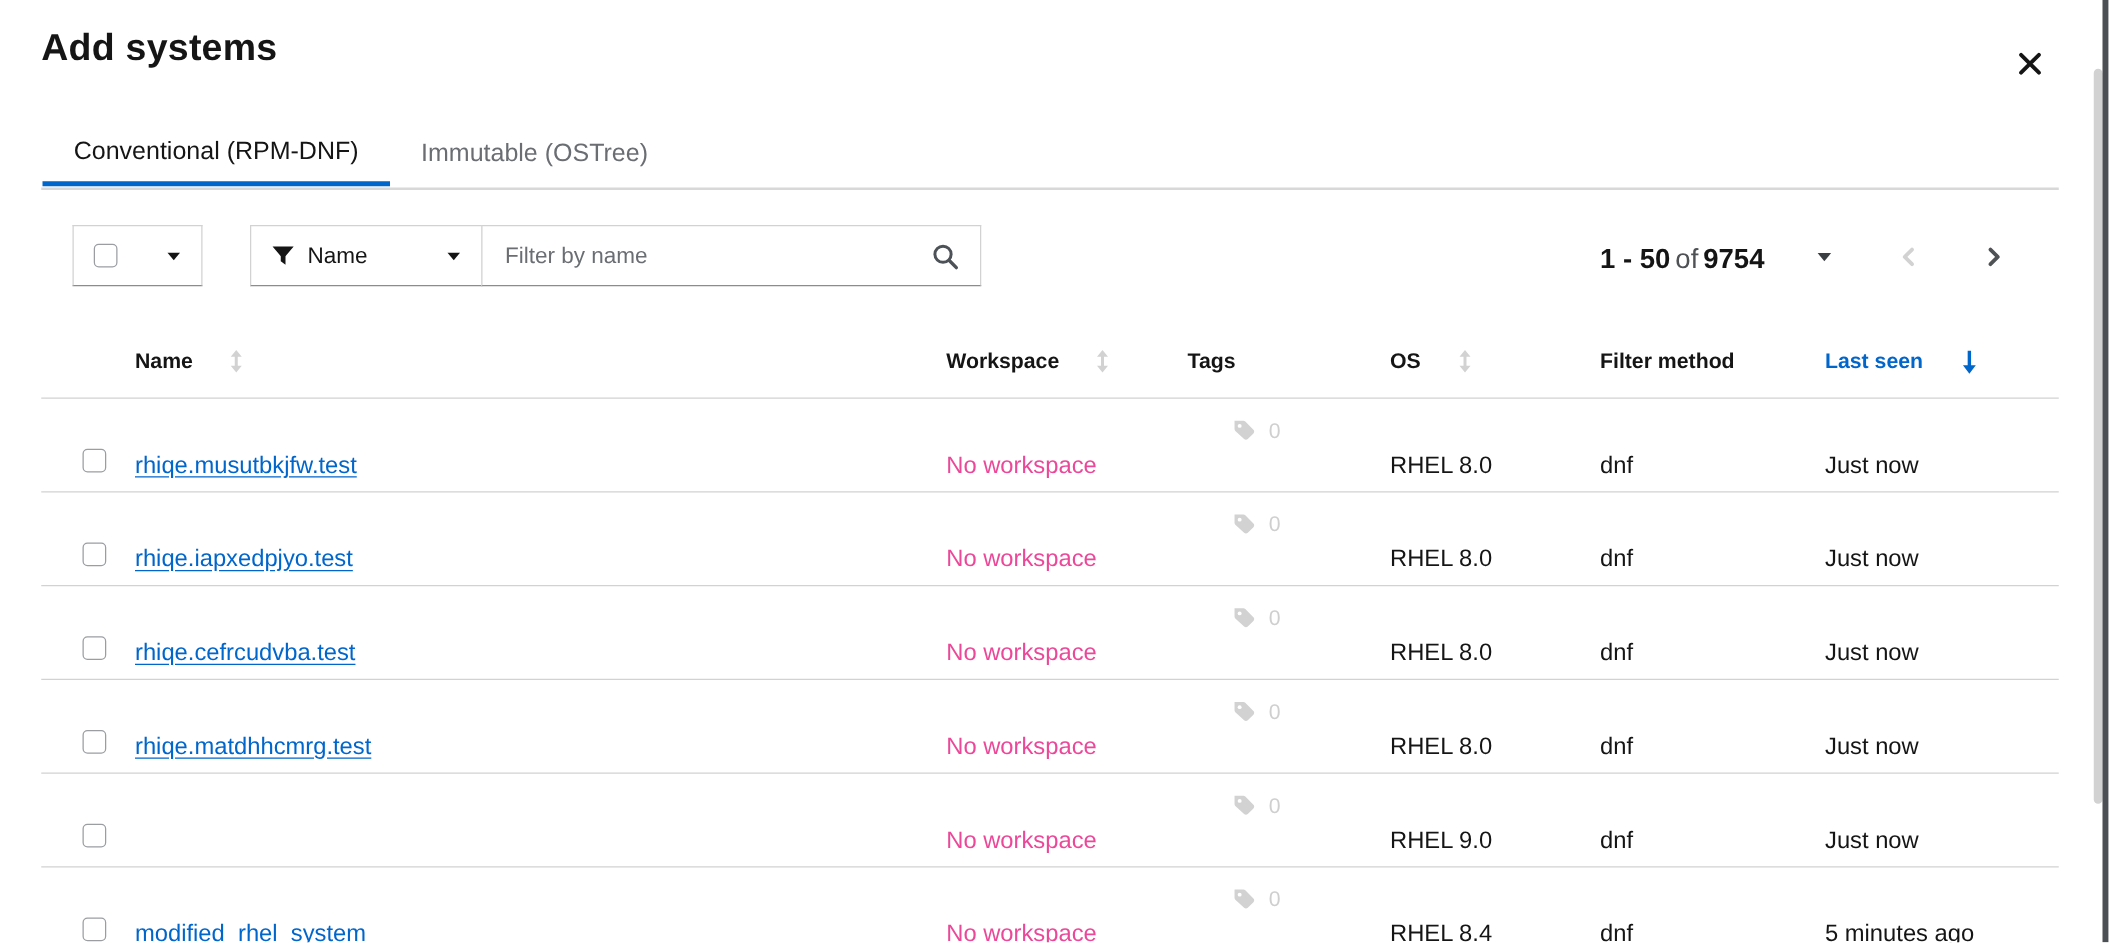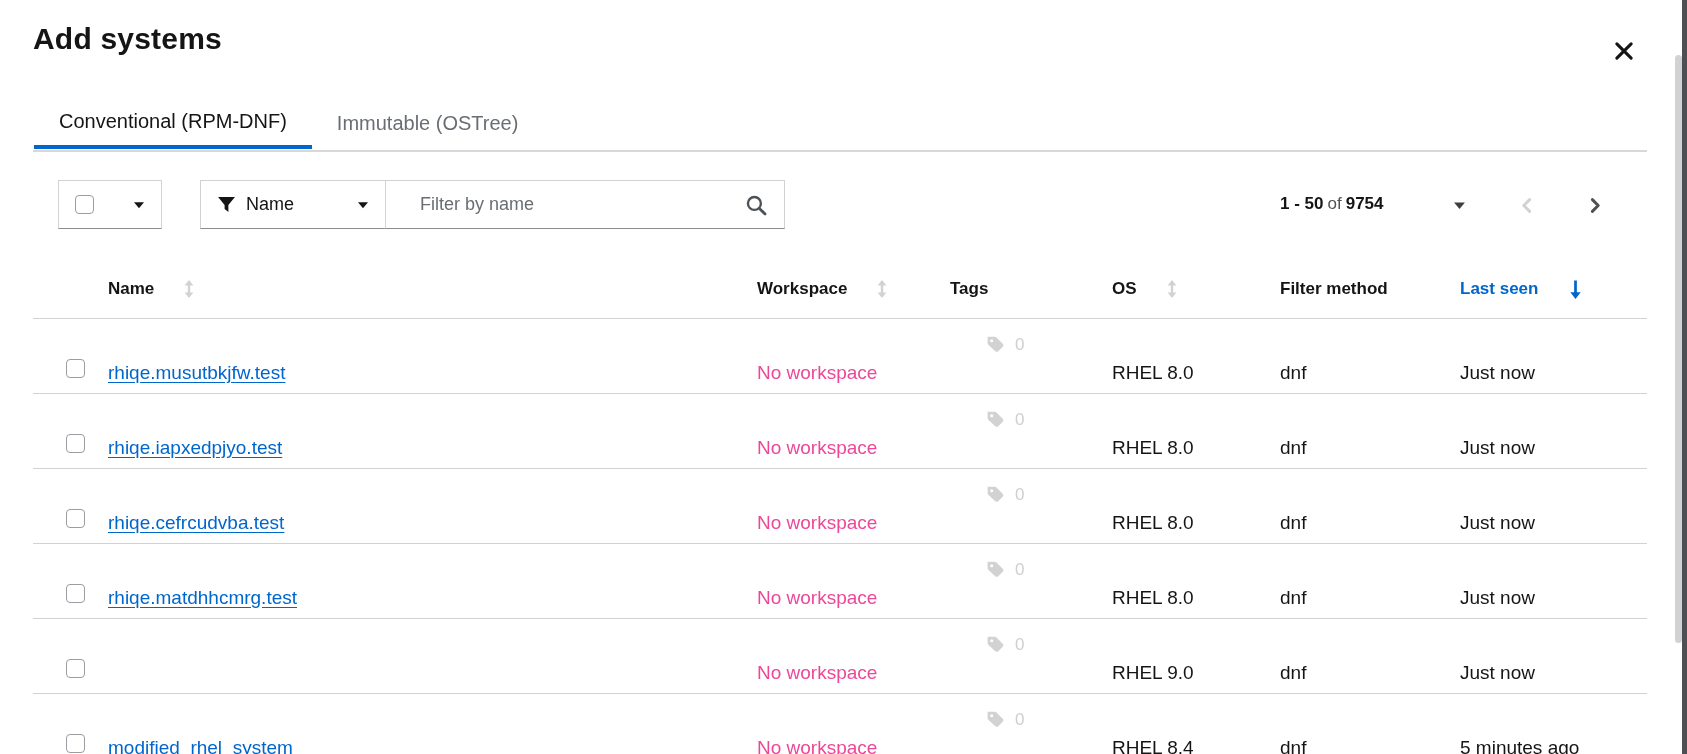--- a/index.html
+++ b/index.html
@@ -14,27 +14,27 @@
   .tabs{position:absolute;left:34px;top:104px;display:flex;}
   .tabs-underline{position:absolute;left:33px;top:150px;width:1614px;height:2px;background:#d8d8d8;}
   .tab{padding:6px 25px 12px 25px;font-size:20px;color:#6a6e73;background:none;border:none;cursor:pointer;position:relative;z-index:2;}
   .tab.active{color:#151515;border-bottom:4px solid #0066cc;}
   
   .ctl{position:absolute;top:180px;height:49px;box-sizing:border-box;background:#fff;
        border:1px solid #d2d2d2;border-bottom-color:#8a8d90;display:flex;align-items:center;}
   .bulk-select{left:58px;width:104px;justify-content:space-between;padding:0 16px;cursor:pointer;}
   .attr-toggle{left:200px;width:186px;justify-content:flex-start;padding:0 16px;cursor:pointer;font-size:18px;gap:10px;}
   .attr-toggle .caret{margin-left:auto;}
-  .search-wrap{left:385px;width:400px;padding:16px;}
+  .search-wrap{left:385px;width:400px;padding:0;}
   .search-wrap input{border:none;outline:none;width:330px;height:44px;margin-left:16px;font-size:18px;color:#151515;font-family:"Liberation Sans",sans-serif;}
   .search-wrap input::placeholder{color:#6a6e73;opacity:1;}
   .search-icon{position:absolute;right:16px;top:13px;}
   .checkbox{display:inline-block;width:19px;height:19px;border:1px solid #9a9da1;border-radius:4px;background:#fff;box-sizing:border-box;cursor:pointer;}
   
-  .pg-label{position:absolute;left:1280px;top:194px;font-size:17px;color:#151515;white-space:nowrap;}
+  .pg-label{position:absolute;left:1280px;top:194px;font-size:22px;color:#151515;white-space:nowrap;}
   .pg-label b{font-weight:700;}
   .pg-label .of{color:#4f5255;font-weight:400;padding:0 4px;}
   .pg-btn{position:absolute;top:191px;width:28px;height:28px;background:none;border:none;padding:0;cursor:pointer;display:flex;align-items:center;justify-content:center;}
   .pg-caret{left:1445px;}
   .pg-prev{left:1513px;cursor:default;}
   .pg-next{left:1580px;}
   
   .thead{position:absolute;left:33px;top:260px;width:1614px;height:58px;font-weight:700;font-size:17px;}
   .th{position:absolute;top:0;height:58px;display:flex;align-items:center;gap:0;cursor:pointer;}
   .th .sort{margin-left:28px;display:inline-flex;}

